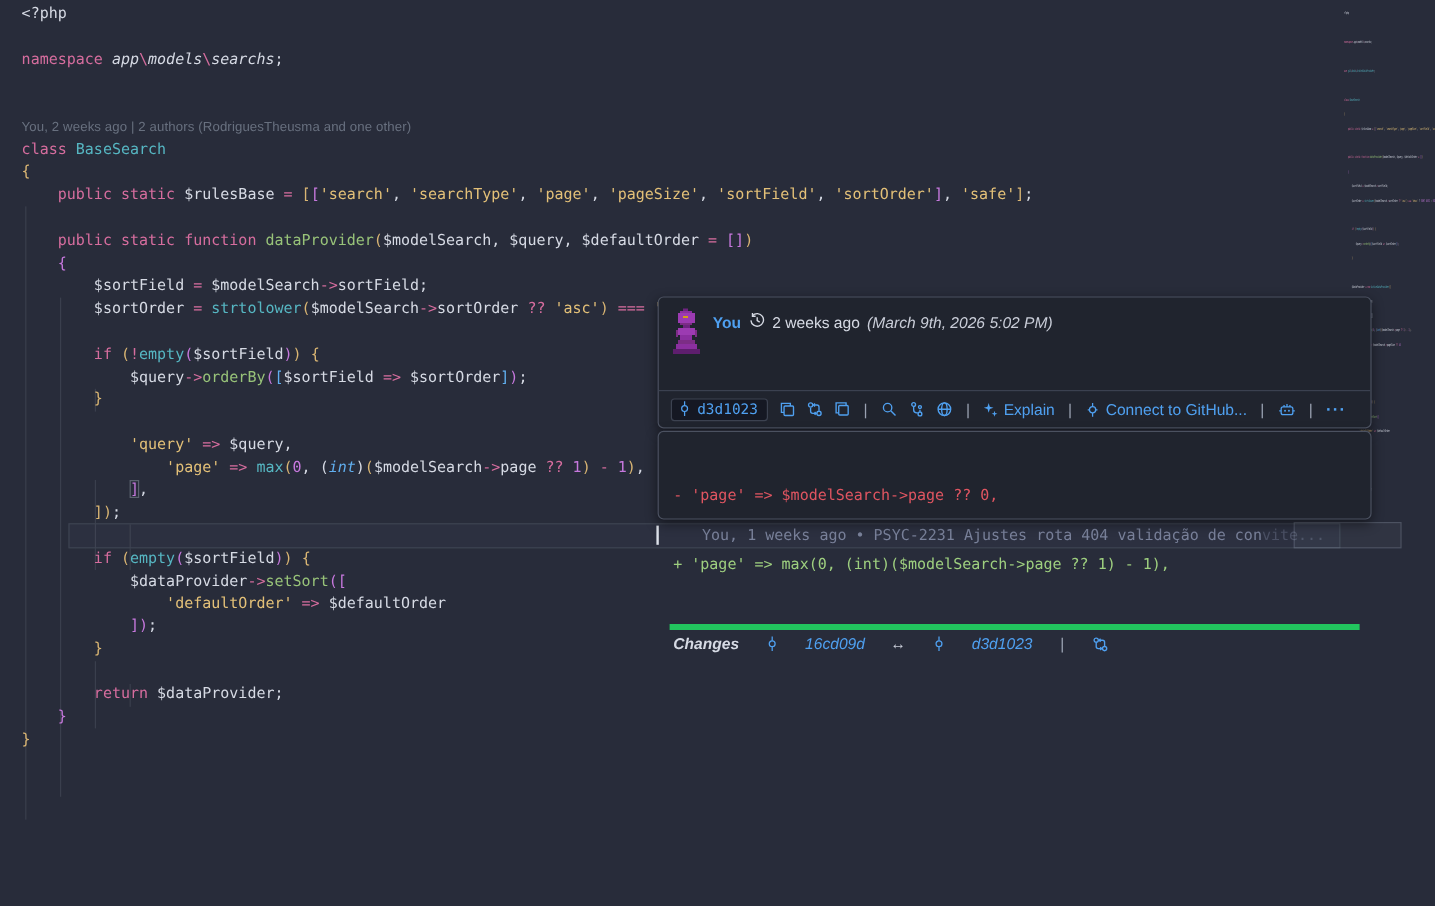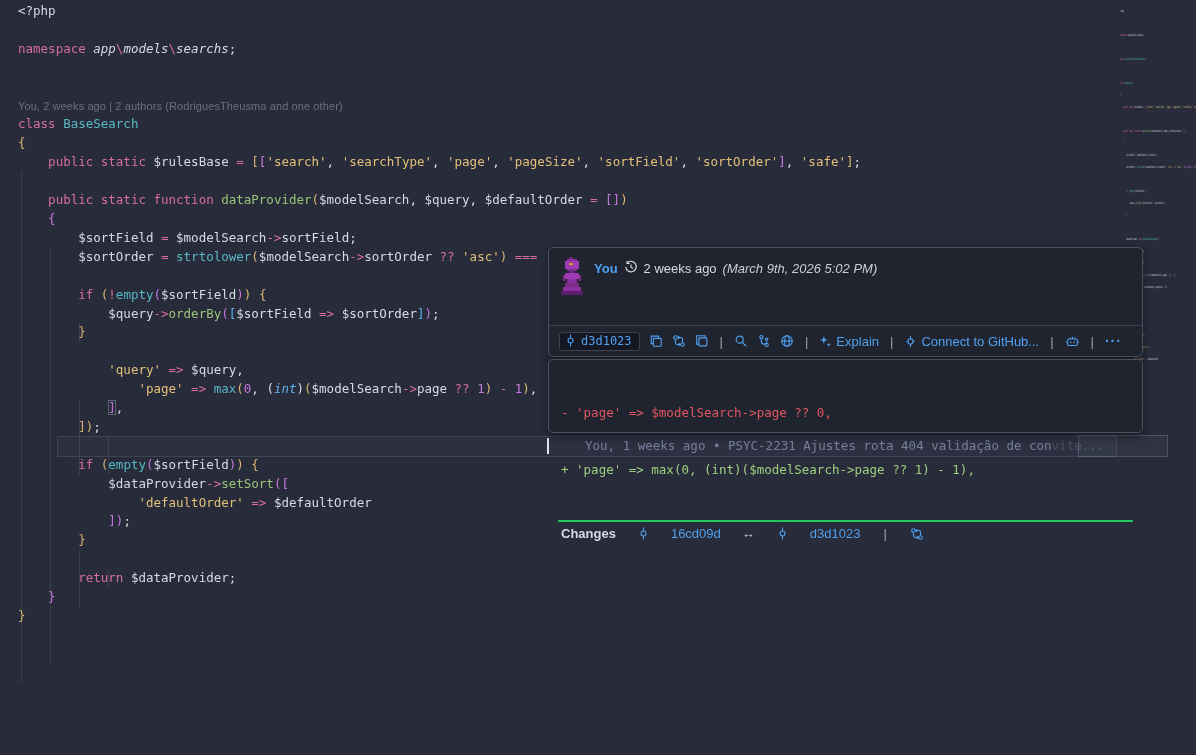--- a/index.html
+++ b/index.html
@@ -64,24 +64,24 @@
     padding:0 10px;gap:9px;flex:0 0 auto;}
   .chip{display:inline-flex;align-items:center;gap:4px;background:var(--chip-bg);
     border:1px solid var(--chip-border);border-radius:3px;padding:1px 7px 2px 4px;
     font-family:"DejaVu Sans Mono",monospace;font-size:12px;color:var(--accent);cursor:pointer;}
   .ibtn{display:inline-flex;align-items:center;gap:4px;color:var(--accent);font-size:13px;cursor:pointer;}
   .ibtn svg{display:block}
   .vdiv{color:#9aa2b2;font-size:13px;padding:0 2px;}
   .dots{color:var(--accent);font-size:14px;letter-spacing:1px;font-weight:bold;}
   .pbox2{height:74px;padding-top:5px;}
   .pdiff{font-family:"DejaVu Sans Mono",monospace;font-size:12.5px;line-height:19px;
-    margin:0 9px;padding:0 3px 3px 3px;border-bottom:2px solid #22c55e;white-space:pre;}
+    margin:0 9px;padding:0 3px 3px 3px;border-bottom:5px solid #22c55e;white-space:pre;}
   .diff-del{color:var(--diff-red);}
   .diff-add{color:var(--diff-green);}
-  .pchanges{display:flex;align-items:center;gap:21px;padding:4px 12px 0 12px;font-size:13px;}
+  .pchanges{display:flex;align-items:center;gap:21px;padding:4px 12px 0 12px;font-size:13px;font-style:italic;}
   .ch-label{font-weight:bold;color:var(--text);}
   .sha-link{color:var(--accent);cursor:pointer;}
   .ch-arrow{color:#c9cdd8;}
   svg.ico{stroke:var(--accent);fill:none;stroke-width:1.3;}
 </style>
 </head>
 <body>
 
 <div class="guide" style="left:21px;top:172px;height:511px"></div>
 <div class="guide" style="left:50px;top:248px;height:416px"></div>

